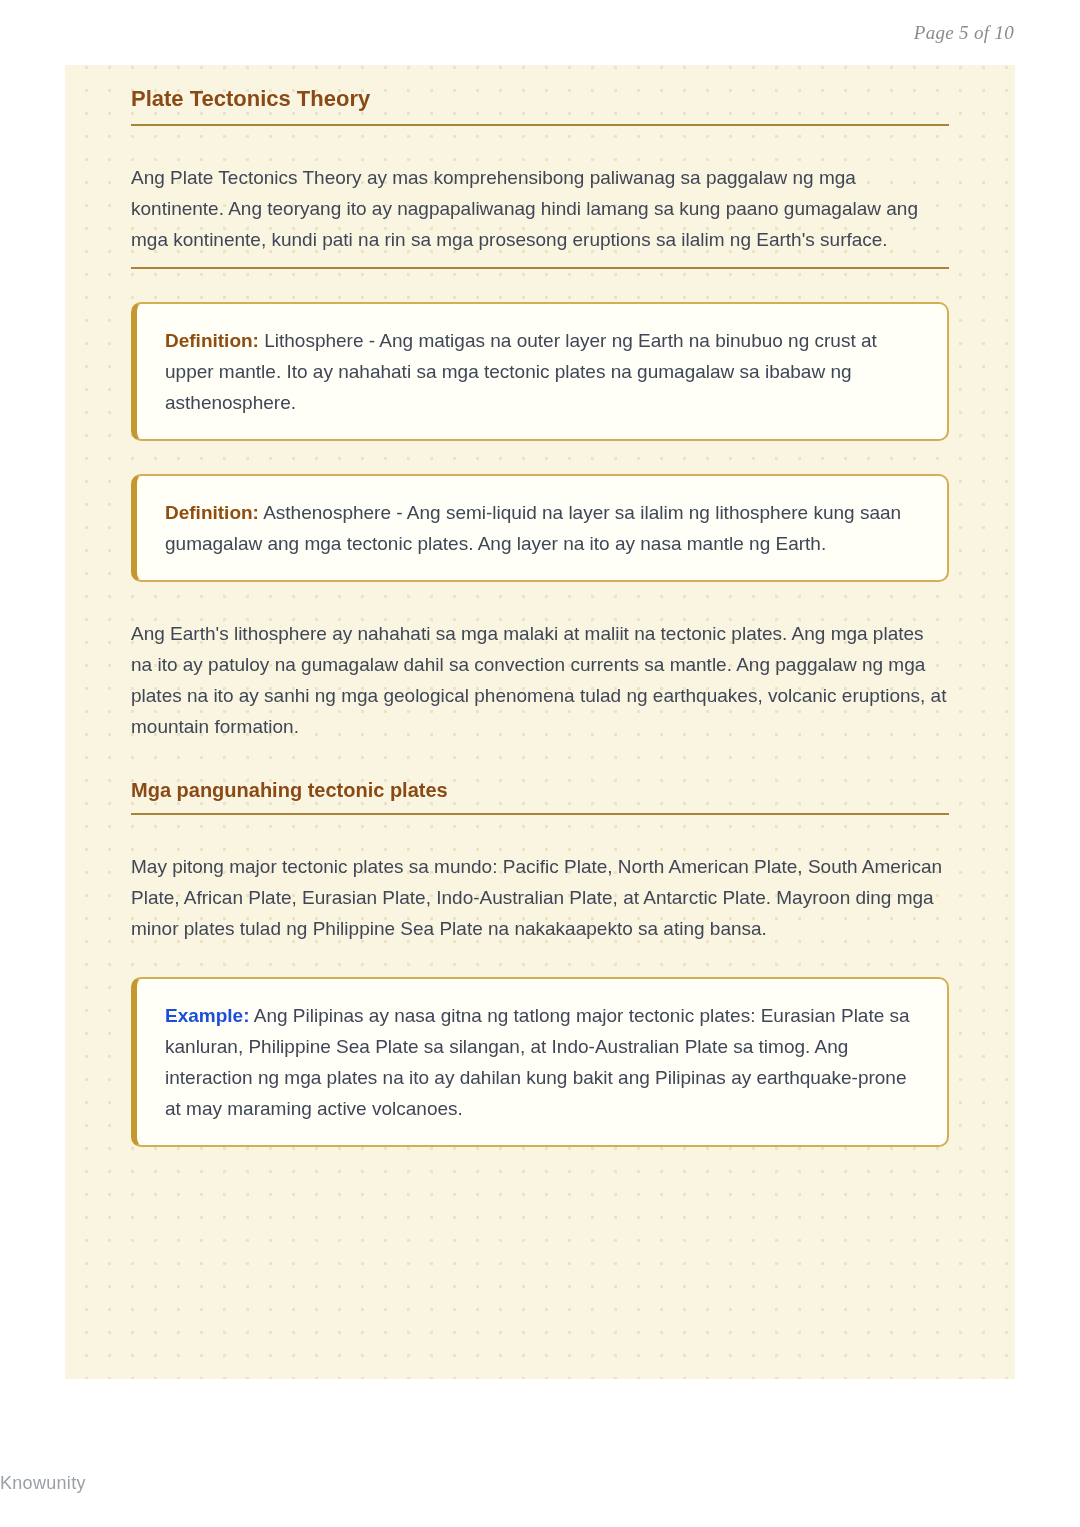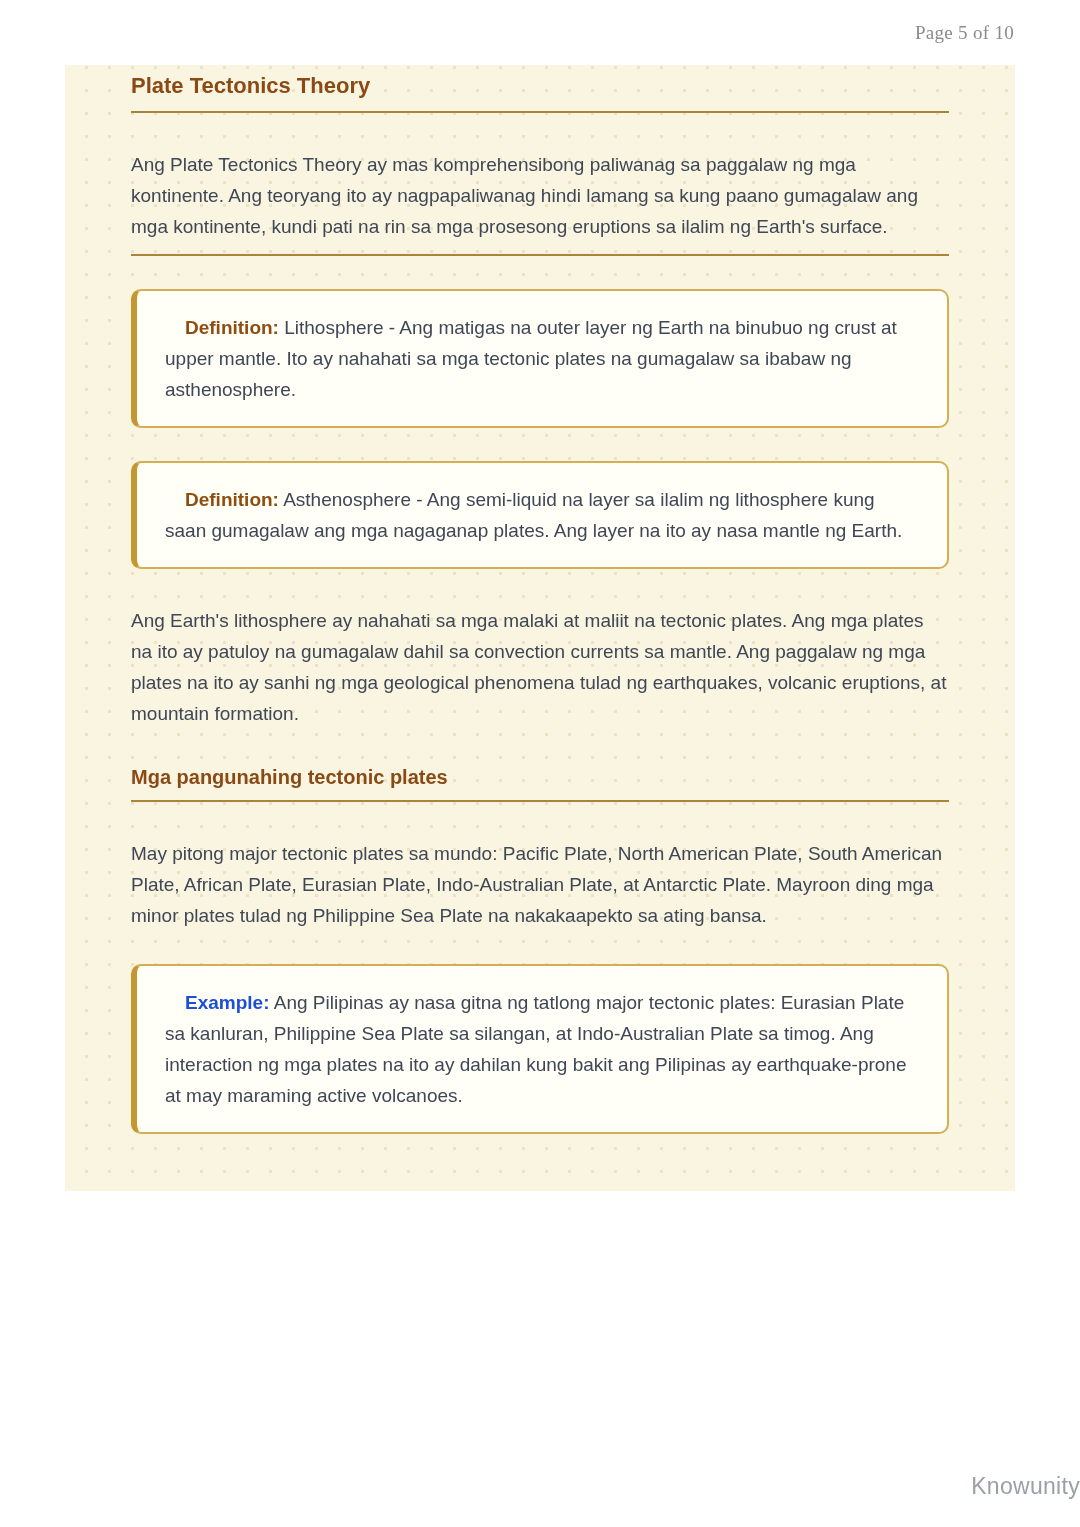--- a/index.html
+++ b/index.html
@@ -11,32 +11,33 @@
     position: relative;
   }
   .page-header {
     position: absolute;
     top: 22px;
     right: 66px;
     font-family: "Liberation Serif", serif;
     font-size: 19px;
     color: #8b8b8b;
     letter-spacing: 0.3px;
+    font-style: italic;
   }
   .card {
     position: absolute;
     left: 65px;
     top: 65px;
     width: 950px;
-    height: 1126px;
+    height: 1314px;
     background-color: #faf5e1;
     background-image: radial-gradient(circle, #ece2c6 1.6px, rgba(0,0,0,0) 1.8px);
     background-size: 23px 23px;
     background-position: 10px 14px;
-    padding: 8px 66px 0 66px;
+    padding: 21px 66px 0 66px;
   }
   h1.doc-title {
     font-size: 22px;
     line-height: 26px;
     font-weight: bold;
     color: #8a4a16;
   }
   .rule {
     height: 2px;
     background: #a9843a;
@@ -61,30 +62,30 @@
     background: #fffef7;
     border: 2px solid #d3ae55;
     border-left: 6px solid #c49730;
     border-radius: 10px;
     padding: 21px 28px;
     font-size: 19px;
     line-height: 31px;
     color: #3f4756;
     margin-top: 33px;
   }
-  .callout .callout-label { font-weight: bold; margin-left: 20px; }
+  .callout .callout-label { font-weight: bold; }
   .callout.definition .callout-label { color: #8f4e10; }
   .callout.example .callout-label { color: #1d4ed8; }
   .page-footer {
     position: absolute;
     left: 0;
     top: 1473px;
     width: 100%;
-    text-align: right;
-    font-size: 23px;
+    text-align: left;
+    font-size: 18px;
     color: #9aa0a6;
     letter-spacing: 0.3px;
   }
 </style>
 </head>
 <body>
 
 <div class="page-header">Page 5 of 10</div>
 
 <div class="card">
@@ -94,21 +95,21 @@
 
   <p class="body-text">Ang Plate Tectonics Theory ay mas komprehensibong paliwanag sa paggalaw ng mga kontinente. Ang teoryang ito ay nagpapaliwanag hindi lamang sa kung paano gumagalaw ang mga kontinente, kundi pati na rin sa mga prosesong eruptions sa ilalim ng Earth's surface.</p>
 
   <div class="rule"></div>
 
   <div class="callout definition">
     <span class="callout-label">Definition:</span><span> Lithosphere - Ang matigas na outer layer ng Earth na binubuo ng crust at upper mantle. Ito ay nahahati sa mga tectonic plates na gumagalaw sa ibabaw ng asthenosphere.</span>
   </div>
 
   <div class="callout definition">
-    <span class="callout-label">Definition:</span><span> Asthenosphere - Ang semi-liquid na layer sa ilalim ng lithosphere kung saan gumagalaw ang mga nagaganap plates. Ang layer na ito ay nasa mantle ng Earth.</span>
+    <span class="callout-label">Definition:</span><span> Asthenosphere - Ang semi-liquid na layer sa ilalim ng lithosphere kung saan gumagalaw ang mga tectonic plates. Ang layer na ito ay nasa mantle ng Earth.</span>
   </div>
 
   <p class="body-text">Ang Earth's lithosphere ay nahahati sa mga malaki at maliit na tectonic plates. Ang mga plates na ito ay patuloy na gumagalaw dahil sa convection currents sa mantle. Ang paggalaw ng mga plates na ito ay sanhi ng mga geological phenomena tulad ng earthquakes, volcanic eruptions, at mountain formation.</p>
 
   <h2 class="section-heading">Mga pangunahing tectonic plates</h2>
   <div class="rule"></div>
 
   <p class="body-text">May pitong major tectonic plates sa mundo: Pacific Plate, North American Plate, South American Plate, African Plate, Eurasian Plate, Indo-Australian Plate, at Antarctic Plate. Mayroon ding mga minor plates tulad ng Philippine Sea Plate na nakakaapekto sa ating bansa.</p>
 
   <div class="callout example">

